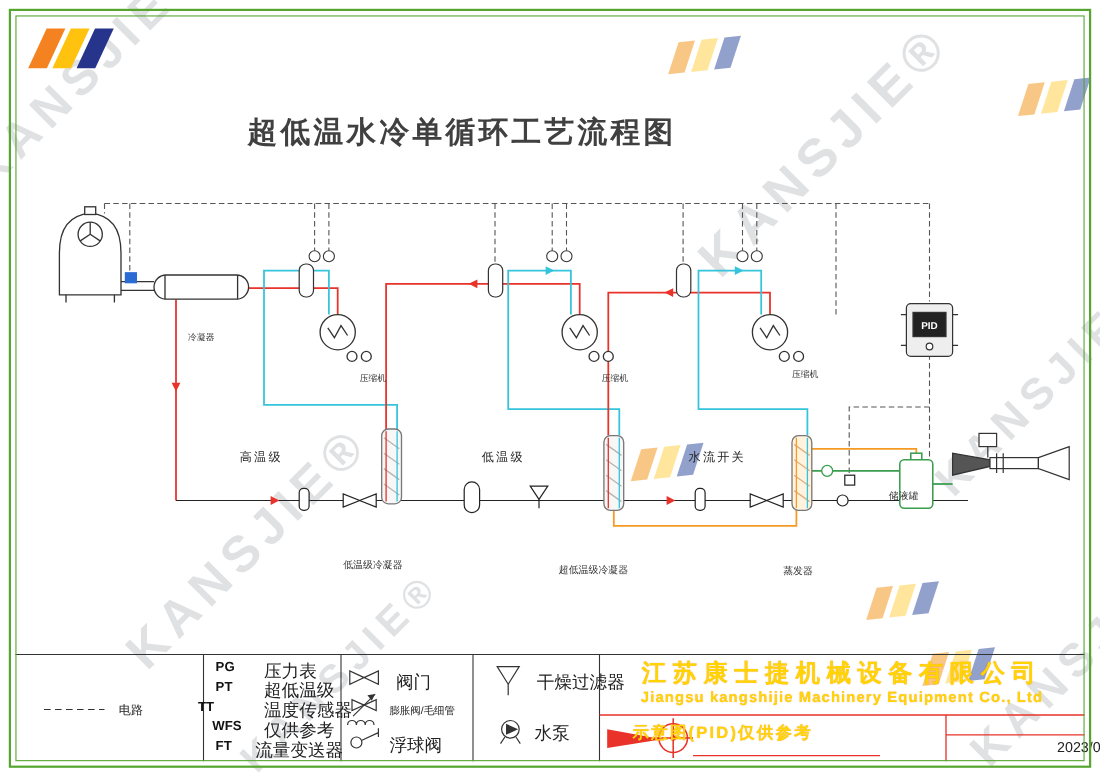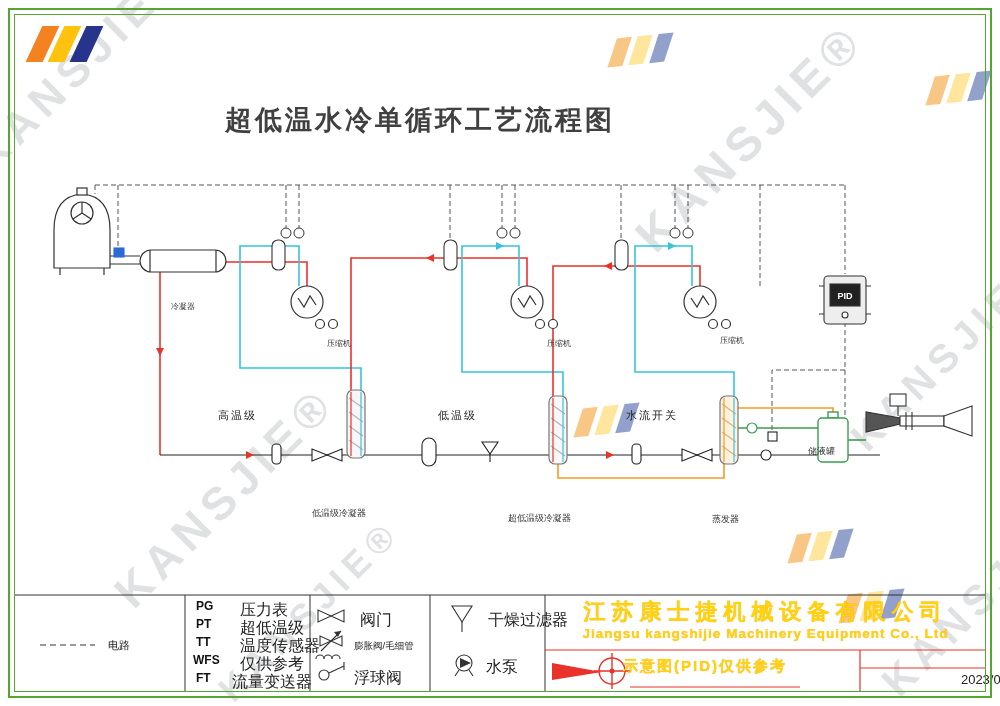--- a/index.html
+++ b/index.html
@@ -41,21 +41,21 @@
   .lbl-stage { font-size:11px; letter-spacing:2px; color:#222; }
 
   .code { position:absolute; z-index:6; font-size:12px; font-weight:700; color:#111; white-space:nowrap; }
   .leg  { position:absolute; z-index:6; font-size:16px; color:#222; white-space:nowrap; }
 
   .yellow { color:#ffd400; text-shadow:0 0 1px rgba(235,90,30,.55); }
   .company-cn { position:absolute; left:545px; top:597px; width:441px; text-align:center;
     font-size:22px; font-weight:700; letter-spacing:6px; z-index:6; }
   .company-en { position:absolute; left:545px; top:626px; width:441px; text-align:center;
     font-size:13.5px; font-weight:700; letter-spacing:1px; z-index:6; }
-  .pid-note { position:absolute; left:576px; top:657px; width:258px; text-align:center;
+  .pid-note { position:absolute; left:528px; top:657px; width:258px; text-align:center;
     font-size:15px; font-weight:700; letter-spacing:2px; z-index:6; }
   .date { position:absolute; left:862px; top:672px; width:120px; text-align:right;
     font-size:13px; color:#222; z-index:6;margin-left:44px; }
 </style>
 </head>
 <body>
 
 <span class="wm" style="left:-60px;top:40px;font-size:44px">KANSJIE®</span>
 <span class="wm" style="left:80px;top:470px;font-size:46px">KANSJIE®</span>
 <span class="wm" style="left:600px;top:110px;font-size:48px">KANSJIE®</span>
@@ -308,21 +308,21 @@
 <span class="lbl lbl-s" style="left:508px;top:468px">超低温级冷凝器</span>
 <span class="lbl lbl-s" style="left:712px;top:469px">蒸发器</span>
 <span class="lbl lbl-s" style="left:808px;top:401px">储液罐</span>
 
 <span class="leg" style="left:108px;top:638px;font-size:11px">电路</span>
 
 <span class="code" style="left:196px;top:599px">PG</span>
 <span class="leg" style="left:240px;top:600px">压力表</span>
 <span class="code" style="left:196px;top:617px">PT</span>
 <span class="leg" style="left:240px;top:618px">超低温级</span>
-<span class="code" style="left:196px;top:635px">TT</span>
+<span class="code" style="left:180px;top:635px">TT</span>
 <span class="leg" style="left:240px;top:636px">温度传感器</span>
 <span class="code" style="left:193px;top:653px">WFS</span>
 <span class="leg" style="left:240px;top:654px">仅供参考</span>
 <span class="code" style="left:196px;top:671px">FT</span>
 <span class="leg" style="left:232px;top:672px">流量变送器</span>
 
 <span class="leg" style="left:360px;top:610px">阀门</span>
 <span class="leg" style="left:354px;top:640px;font-size:9.5px">膨胀阀/毛细管</span>
 <span class="leg" style="left:354px;top:668px">浮球阀</span>
 <span class="leg" style="left:488px;top:610px">干燥过滤器</span>

